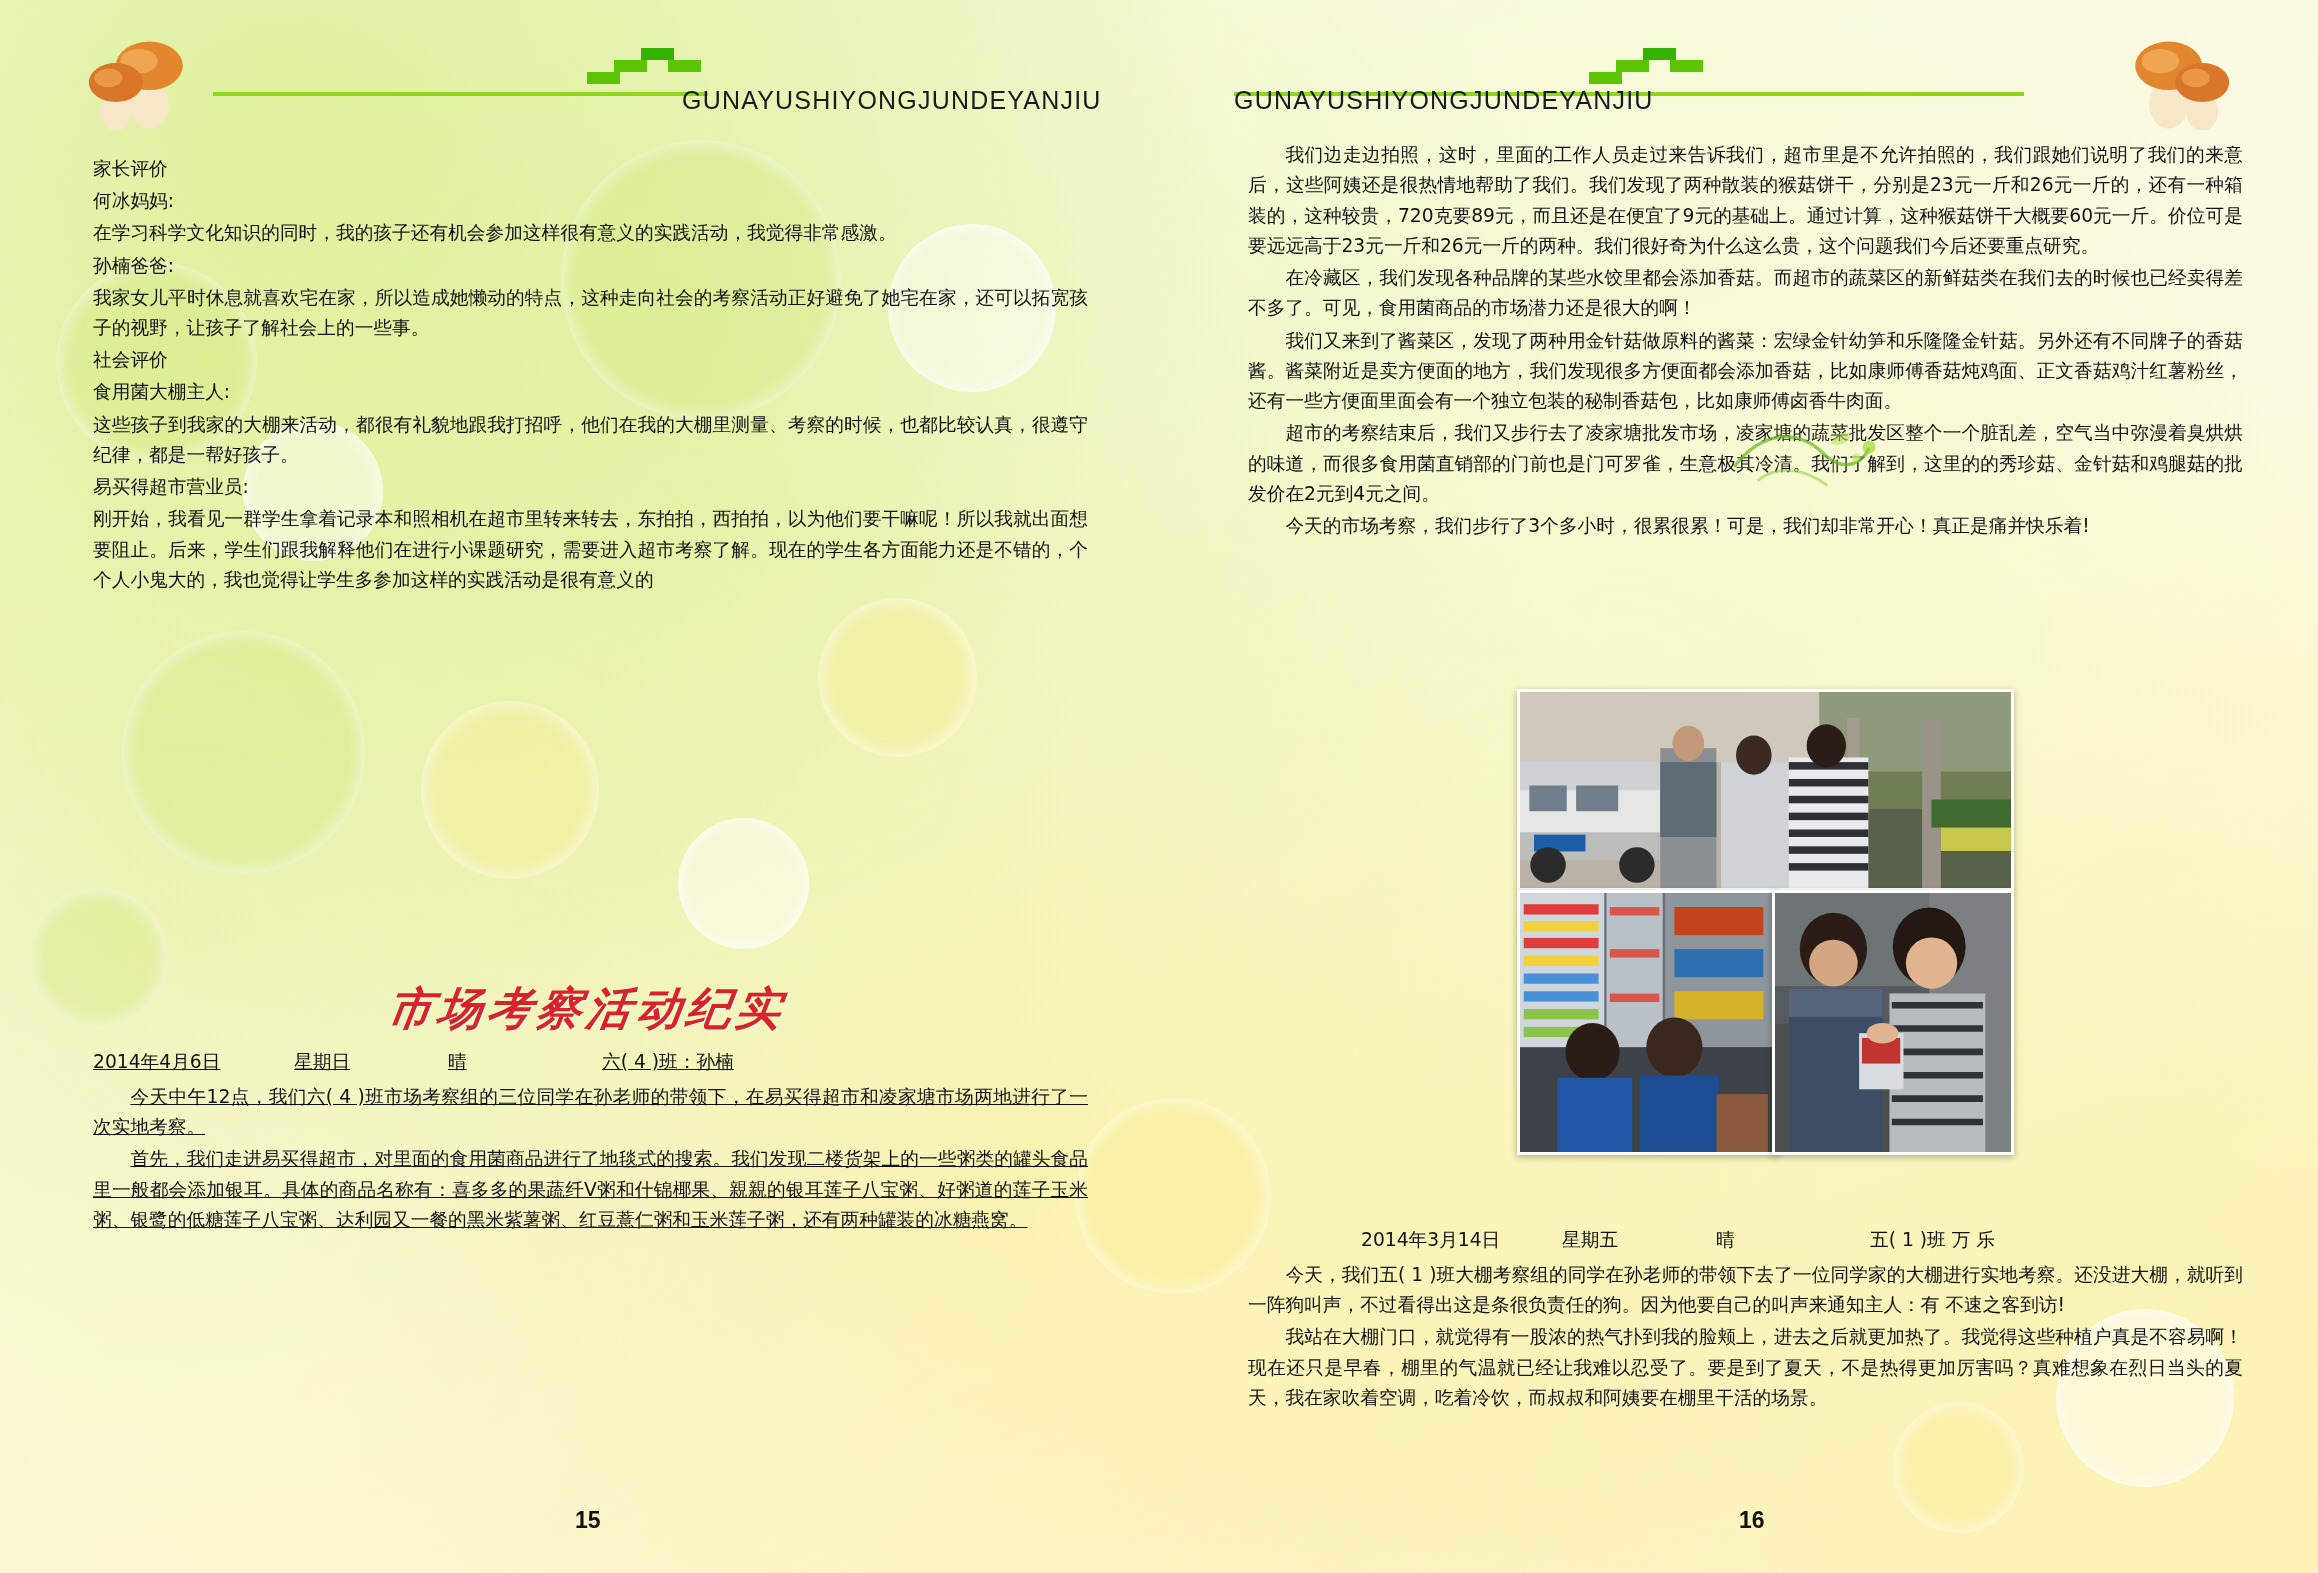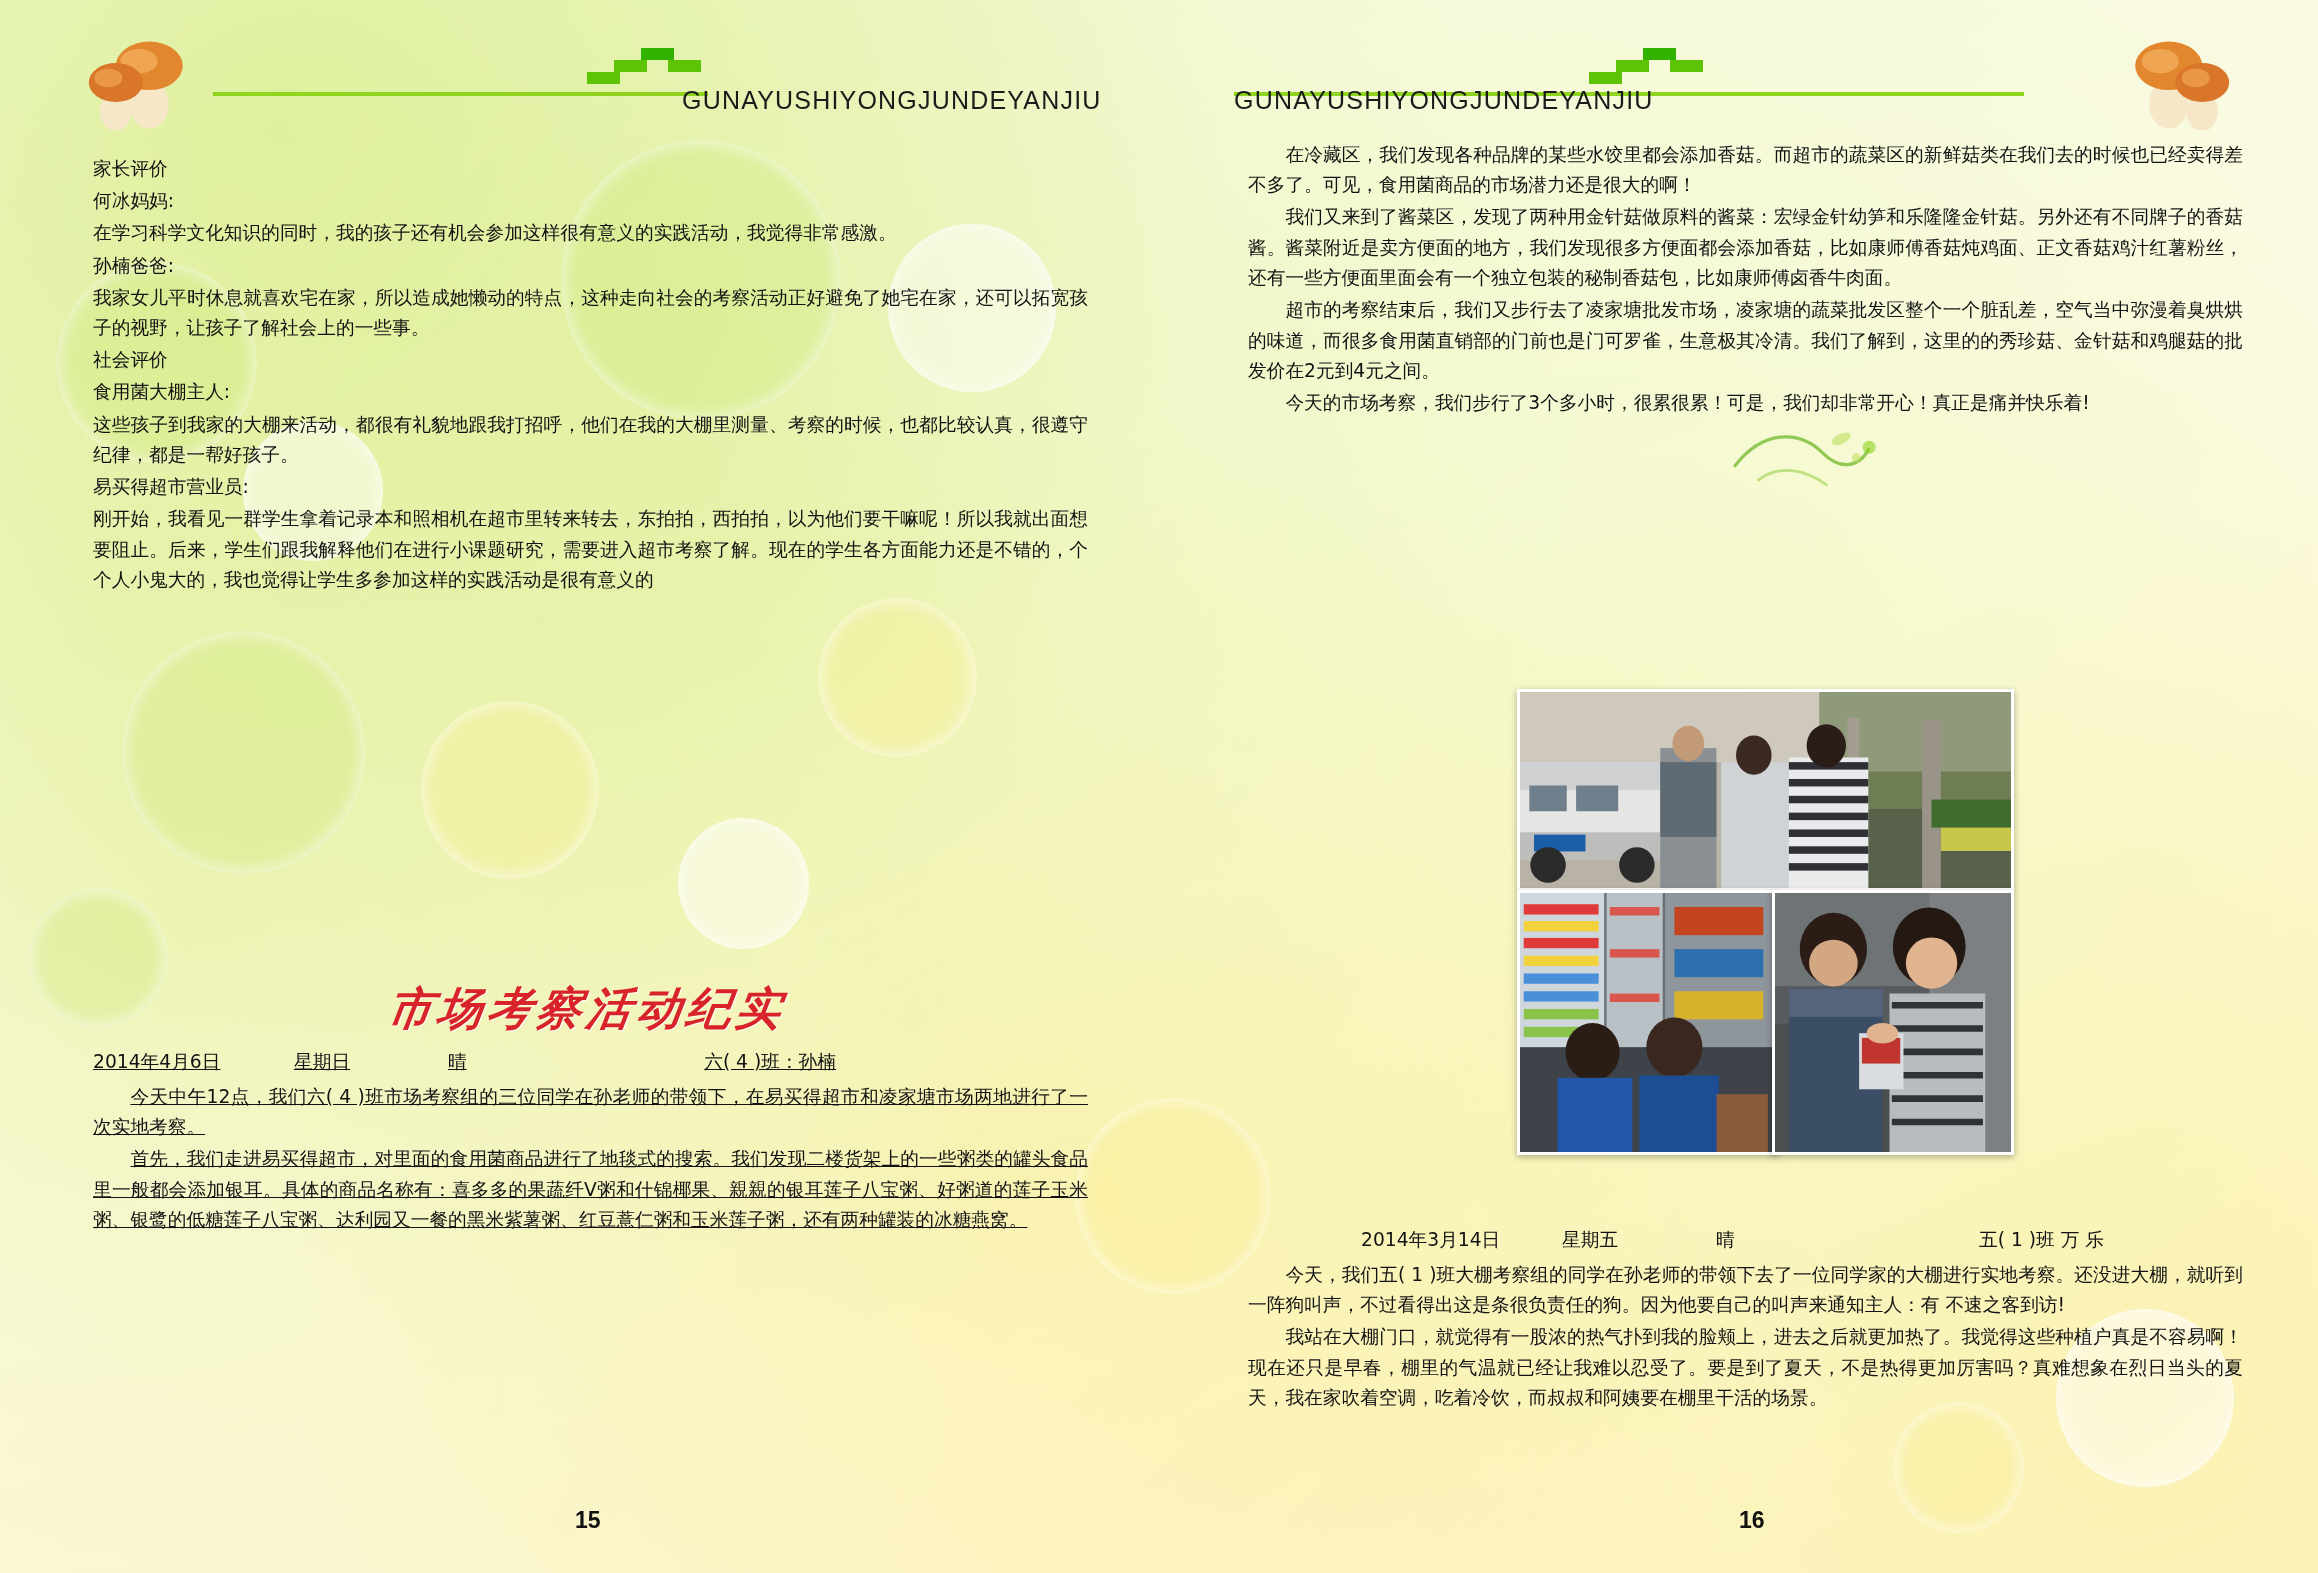--- a/index.html
+++ b/index.html
@@ -135,21 +135,21 @@
     top: 1047px;
     width: 995px;
     font-size: 18.7px;
     line-height: 1.62;
     color: #121212;
     text-decoration: underline;
   }
   .dl-date   { width: 201px; }
   .dl-week   { width: 154px; }
   .dl-weather{ width: 154px; }
-  .dl-class  { width: 234px; text-align: right; }
+  .dl-class  { width: 234px; }
 
   .block-right-lower {
     position: absolute;
     left: 1248px;
     top: 1225px;
     width: 995px;
     font-size: 18.7px;
     line-height: 1.62;
     color: #121212;
   }
@@ -272,20 +272,21 @@
       <span class="dl-date">2014年4月6日</span>
       <span class="dl-week">星期日</span>
       <span class="dl-weather">晴</span>
       <span class="dl-class">六( 4 )班：孙楠</span>
     </div>
     <p class="p indent">今天中午12点，我们六( 4 )班市场考察组的三位同学在孙老师的带领下，在易买得超市和凌家塘市场两地进行了一次实地考察。</p>
     <p class="p indent">首先，我们走进易买得超市，对里面的食用菌商品进行了地毯式的搜索。我们发现二楼货架上的一些粥类的罐头食品里一般都会添加银耳。具体的商品名称有：喜多多的果蔬纤V粥和什锦椰果、親親的银耳莲子八宝粥、好粥道的莲子玉米粥、银鹭的低糖莲子八宝粥、达利园又一餐的黑米紫薯粥、红豆薏仁粥和玉米莲子粥，还有两种罐装的冰糖燕窝。</p>
   </div>
 
   <div class="col col-right">
+    <p class="p indent">我们边走边拍照，这时，里面的工作人员走过来告诉我们，超市里是不允许拍照的，我们跟她们说明了我们的来意后，这些阿姨还是很热情地帮助了我们。我们发现了两种散装的猴菇饼干，分别是23元一斤和26元一斤的，还有一种箱装的，这种较贵，720克要89元，而且还是在便宜了9元的基础上。通过计算，这种猴菇饼干大概要60元一斤。价位可是要远远高于23元一斤和26元一斤的两种。我们很好奇为什么这么贵，这个问题我们今后还要重点研究。</p>
     <p class="p indent">在冷藏区，我们发现各种品牌的某些水饺里都会添加香菇。而超市的蔬菜区的新鲜菇类在我们去的时候也已经卖得差不多了。可见，食用菌商品的市场潜力还是很大的啊！</p>
     <p class="p indent">我们又来到了酱菜区，发现了两种用金针菇做原料的酱菜：宏绿金针幼笋和乐隆隆金针菇。另外还有不同牌子的香菇酱。酱菜附近是卖方便面的地方，我们发现很多方便面都会添加香菇，比如康师傅香菇炖鸡面、正文香菇鸡汁红薯粉丝，还有一些方便面里面会有一个独立包装的秘制香菇包，比如康师傅卤香牛肉面。</p>
     <p class="p indent">超市的考察结束后，我们又步行去了凌家塘批发市场，凌家塘的蔬菜批发区整个一个脏乱差，空气当中弥漫着臭烘烘的味道，而很多食用菌直销部的门前也是门可罗雀，生意极其冷清。我们了解到，这里的的秀珍菇、金针菇和鸡腿菇的批发价在2元到4元之间。</p>
     <p class="p indent">今天的市场考察，我们步行了3个多小时，很累很累！可是，我们却非常开心！真正是痛并快乐着!</p>
   </div>
 
   <svg class="swirl" viewBox="0 0 320 200">
     <path d="M10 120 C70 40, 150 40, 200 90 C240 130, 280 120, 300 80" stroke="#6fb82a" stroke-width="7" fill="none" opacity="0.75"></path>
     <path d="M60 150 C110 110, 170 130, 210 160" stroke="#9ad14a" stroke-width="6" fill="none" opacity="0.6"></path>
     <circle cx="300" cy="78" r="14" fill="#8fd41e" opacity="0.6"></circle>

